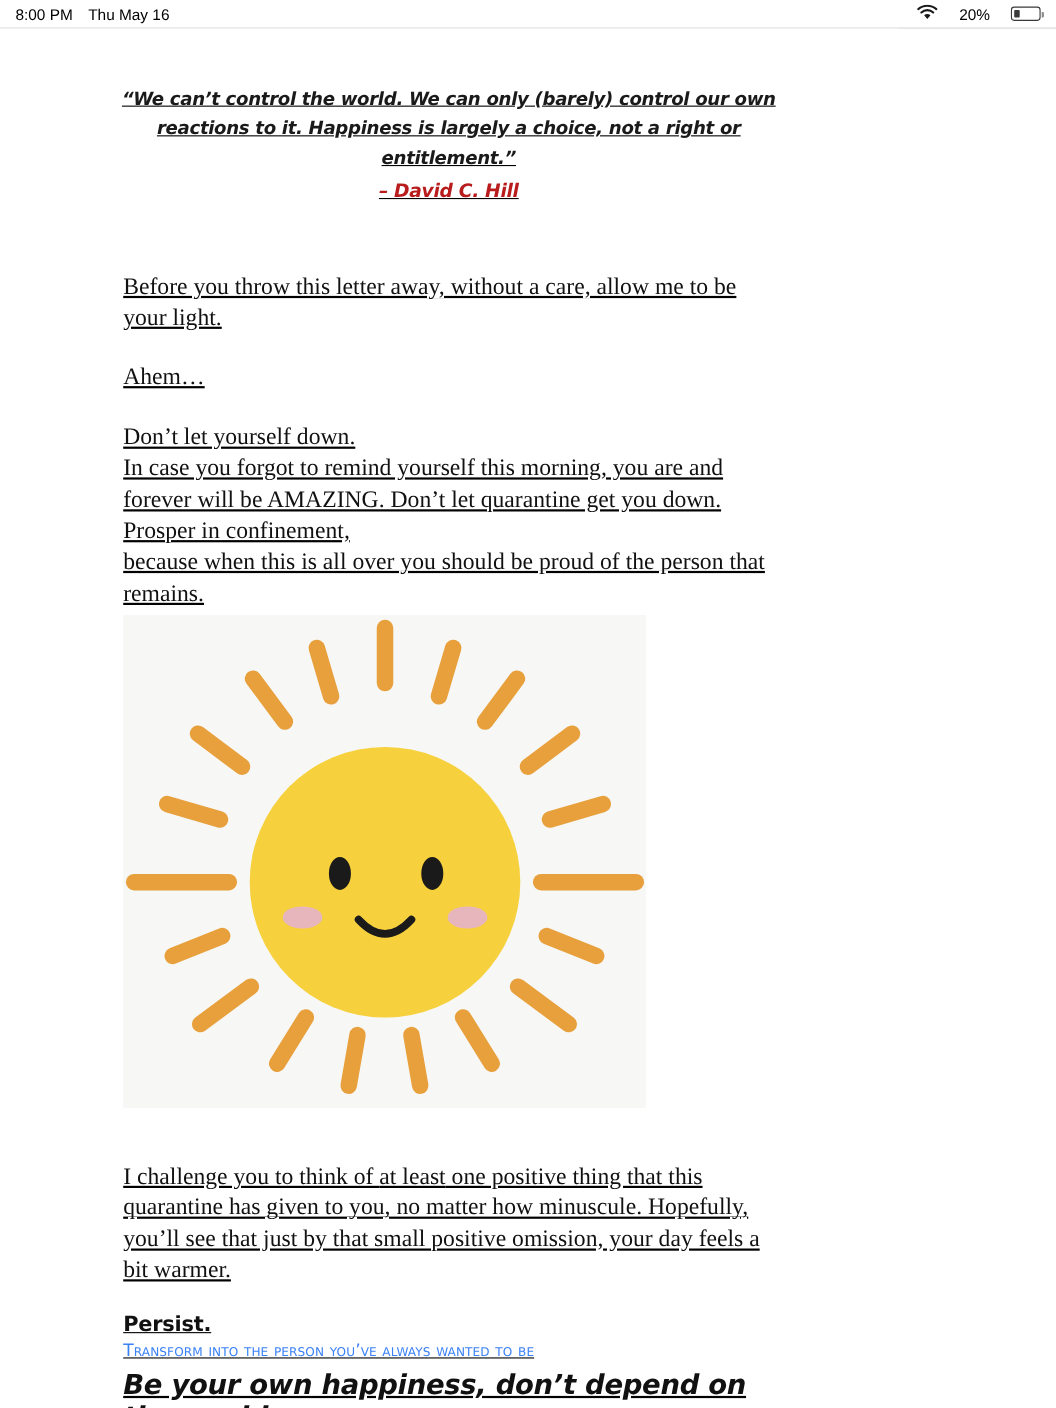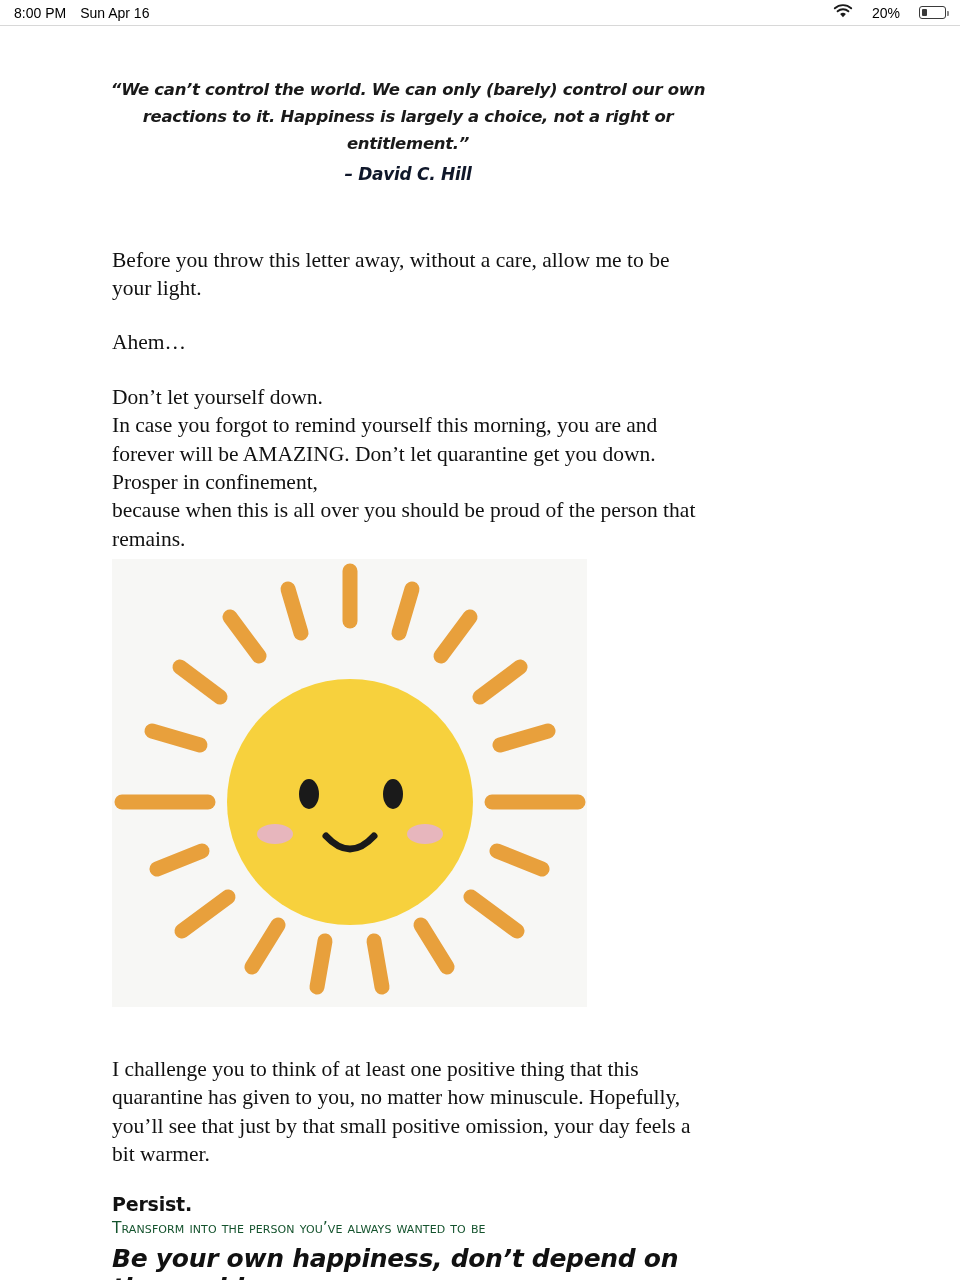--- a/index.html
+++ b/index.html
@@ -58,39 +58,40 @@
     border-radius: 1px;
   }
 
   
   .page {
     position: relative;
     width: 816px;
     height: 1254px;
     background: #ffffff;
     overflow: hidden;
+    text-decoration: underline;
   }
 
   .quote-block {
     text-align: center;
     padding: 50px 110px 0 110px;
     font-family: "DejaVu Sans", sans-serif;
     font-weight: 700;
     font-style: italic;
     font-size: 16.5px;
     line-height: 1.65;
     color: #1a1a1a;
     letter-spacing: -0.3px;
   }
   .quote-attrib {
     font-family: "DejaVu Sans", sans-serif;
     font-weight: 700;
     font-style: italic;
     font-size: 17px;
-    color: #0f172a;
+    color: #b91c1c;
     margin-top: 2px;
   }
 
   .letter {
     padding: 0 112px;
     margin-top: 58px;
     font-family: "Liberation Serif", serif;
     font-size: 21.5px;
     line-height: 1.32;
     color: #111111;
@@ -121,21 +122,21 @@
     font-weight: 700;
     font-size: 19px;
     color: #111111;
     letter-spacing: -0.2px;
   }
   .transform {
     font-family: "DejaVu Sans", sans-serif;
     font-size: 15.5px;
     font-variant: small-caps;
     letter-spacing: 0.1px;
-    color: #14532d;
+    color: #3b82f6;
     margin-top: 4px;
   }
   .be-your-own {
     font-family: "DejaVu Sans", sans-serif;
     font-weight: 700;
     font-style: italic;
     font-size: 25px;
     color: #111111;
     margin-top: 7px;
     letter-spacing: -0.3px;
@@ -151,21 +152,21 @@
     font-weight: 700;
     font-style: italic;
   }
 </style>
 </head>
 <body>
 
 <div class="status-bar">
   <div class="status-left">
     <span class="status-time">8:00 PM</span>
-    <span class="status-date">Sun Apr 16</span>
+    <span class="status-date">Thu May 16</span>
   </div>
   <div class="status-right">
     <span class="wifi-icon">
       <svg width="20" height="15" viewBox="0 0 20 15">
         <path d="M10 13.3 L7.1 9.9 a4.6 4.6 0 0 1 5.8 0 Z" fill="#1a1a1a"></path>
         <path d="M4.6 7.3 a8 8 0 0 1 10.8 0" stroke="#1a1a1a" stroke-width="1.9" fill="none" stroke-linecap="round"></path>
         <path d="M1.8 4.3 a12.3 12.3 0 0 1 16.4 0" stroke="#1a1a1a" stroke-width="1.9" fill="none" stroke-linecap="round"></path>
       </svg>
     </span>
     <span class="battery-pct">20%</span>

